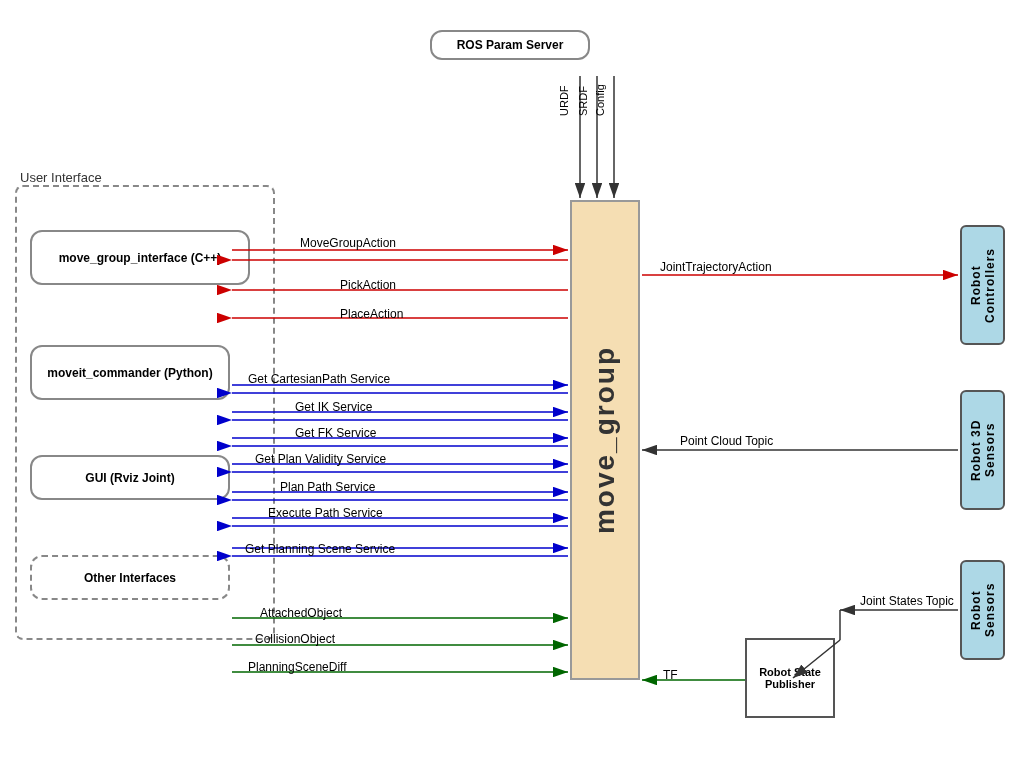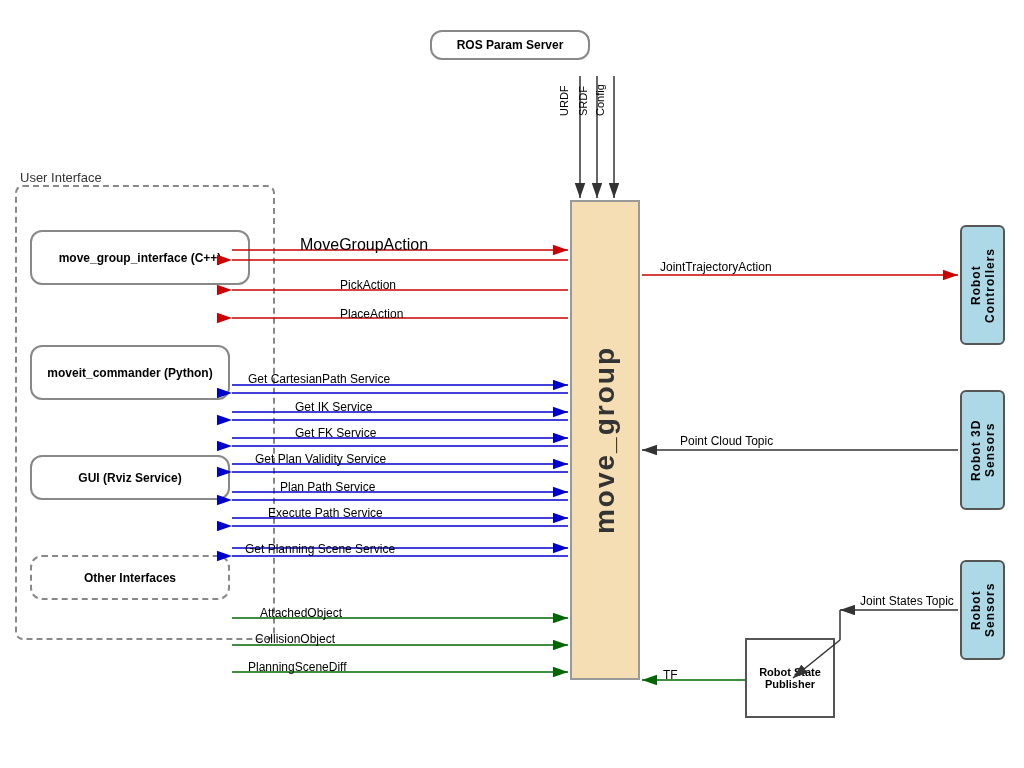--- a/index.html
+++ b/index.html
@@ -185,21 +185,21 @@
 
   <div class="interface-box move-group-interface">
     <span>move_group_interface
 (C++)</span>
   </div>
   <div class="interface-box moveit-commander">
     <span>moveit_commander
 (Python)</span>
   </div>
   <div class="interface-box gui-rviz">
-    <span>GUI (Rviz Service)</span>
+    <span>GUI (Rviz Joint)</span>
   </div>
   <div class="interface-box other-interfaces">
     <span>Other Interfaces</span>
   </div>
 
   <div class="move-group-box">
     <span class="move-group-text">move_group</span>
   </div>
 
   <div class="right-box robot-controllers">
@@ -305,21 +305,21 @@
   <div style="position:absolute;top:110px;left:564px;font-size:11px;transform:rotate(-90deg);transform-origin:left center;">
     <span>URDF</span>
   </div>
   <div style="position:absolute;top:110px;left:583px;font-size:11px;transform:rotate(-90deg);transform-origin:left center;">
     <span>SRDF</span>
   </div>
   <div style="position:absolute;top:110px;left:600px;font-size:11px;transform:rotate(-90deg);transform-origin:left center;">
     <span>Config</span>
   </div>
 
-  <div style="position:absolute;top:236px;left:300px;font-size:16px;">
+  <div style="position:absolute;top:236px;left:300px;font-size:12px;">
     <span>MoveGroupAction</span>
   </div>
 
   <div style="position:absolute;top:278px;left:340px;font-size:12px;">
     <span>PickAction</span>
   </div>
 
   <div style="position:absolute;top:307px;left:340px;font-size:12px;">
     <span>PlaceAction</span>
   </div>

